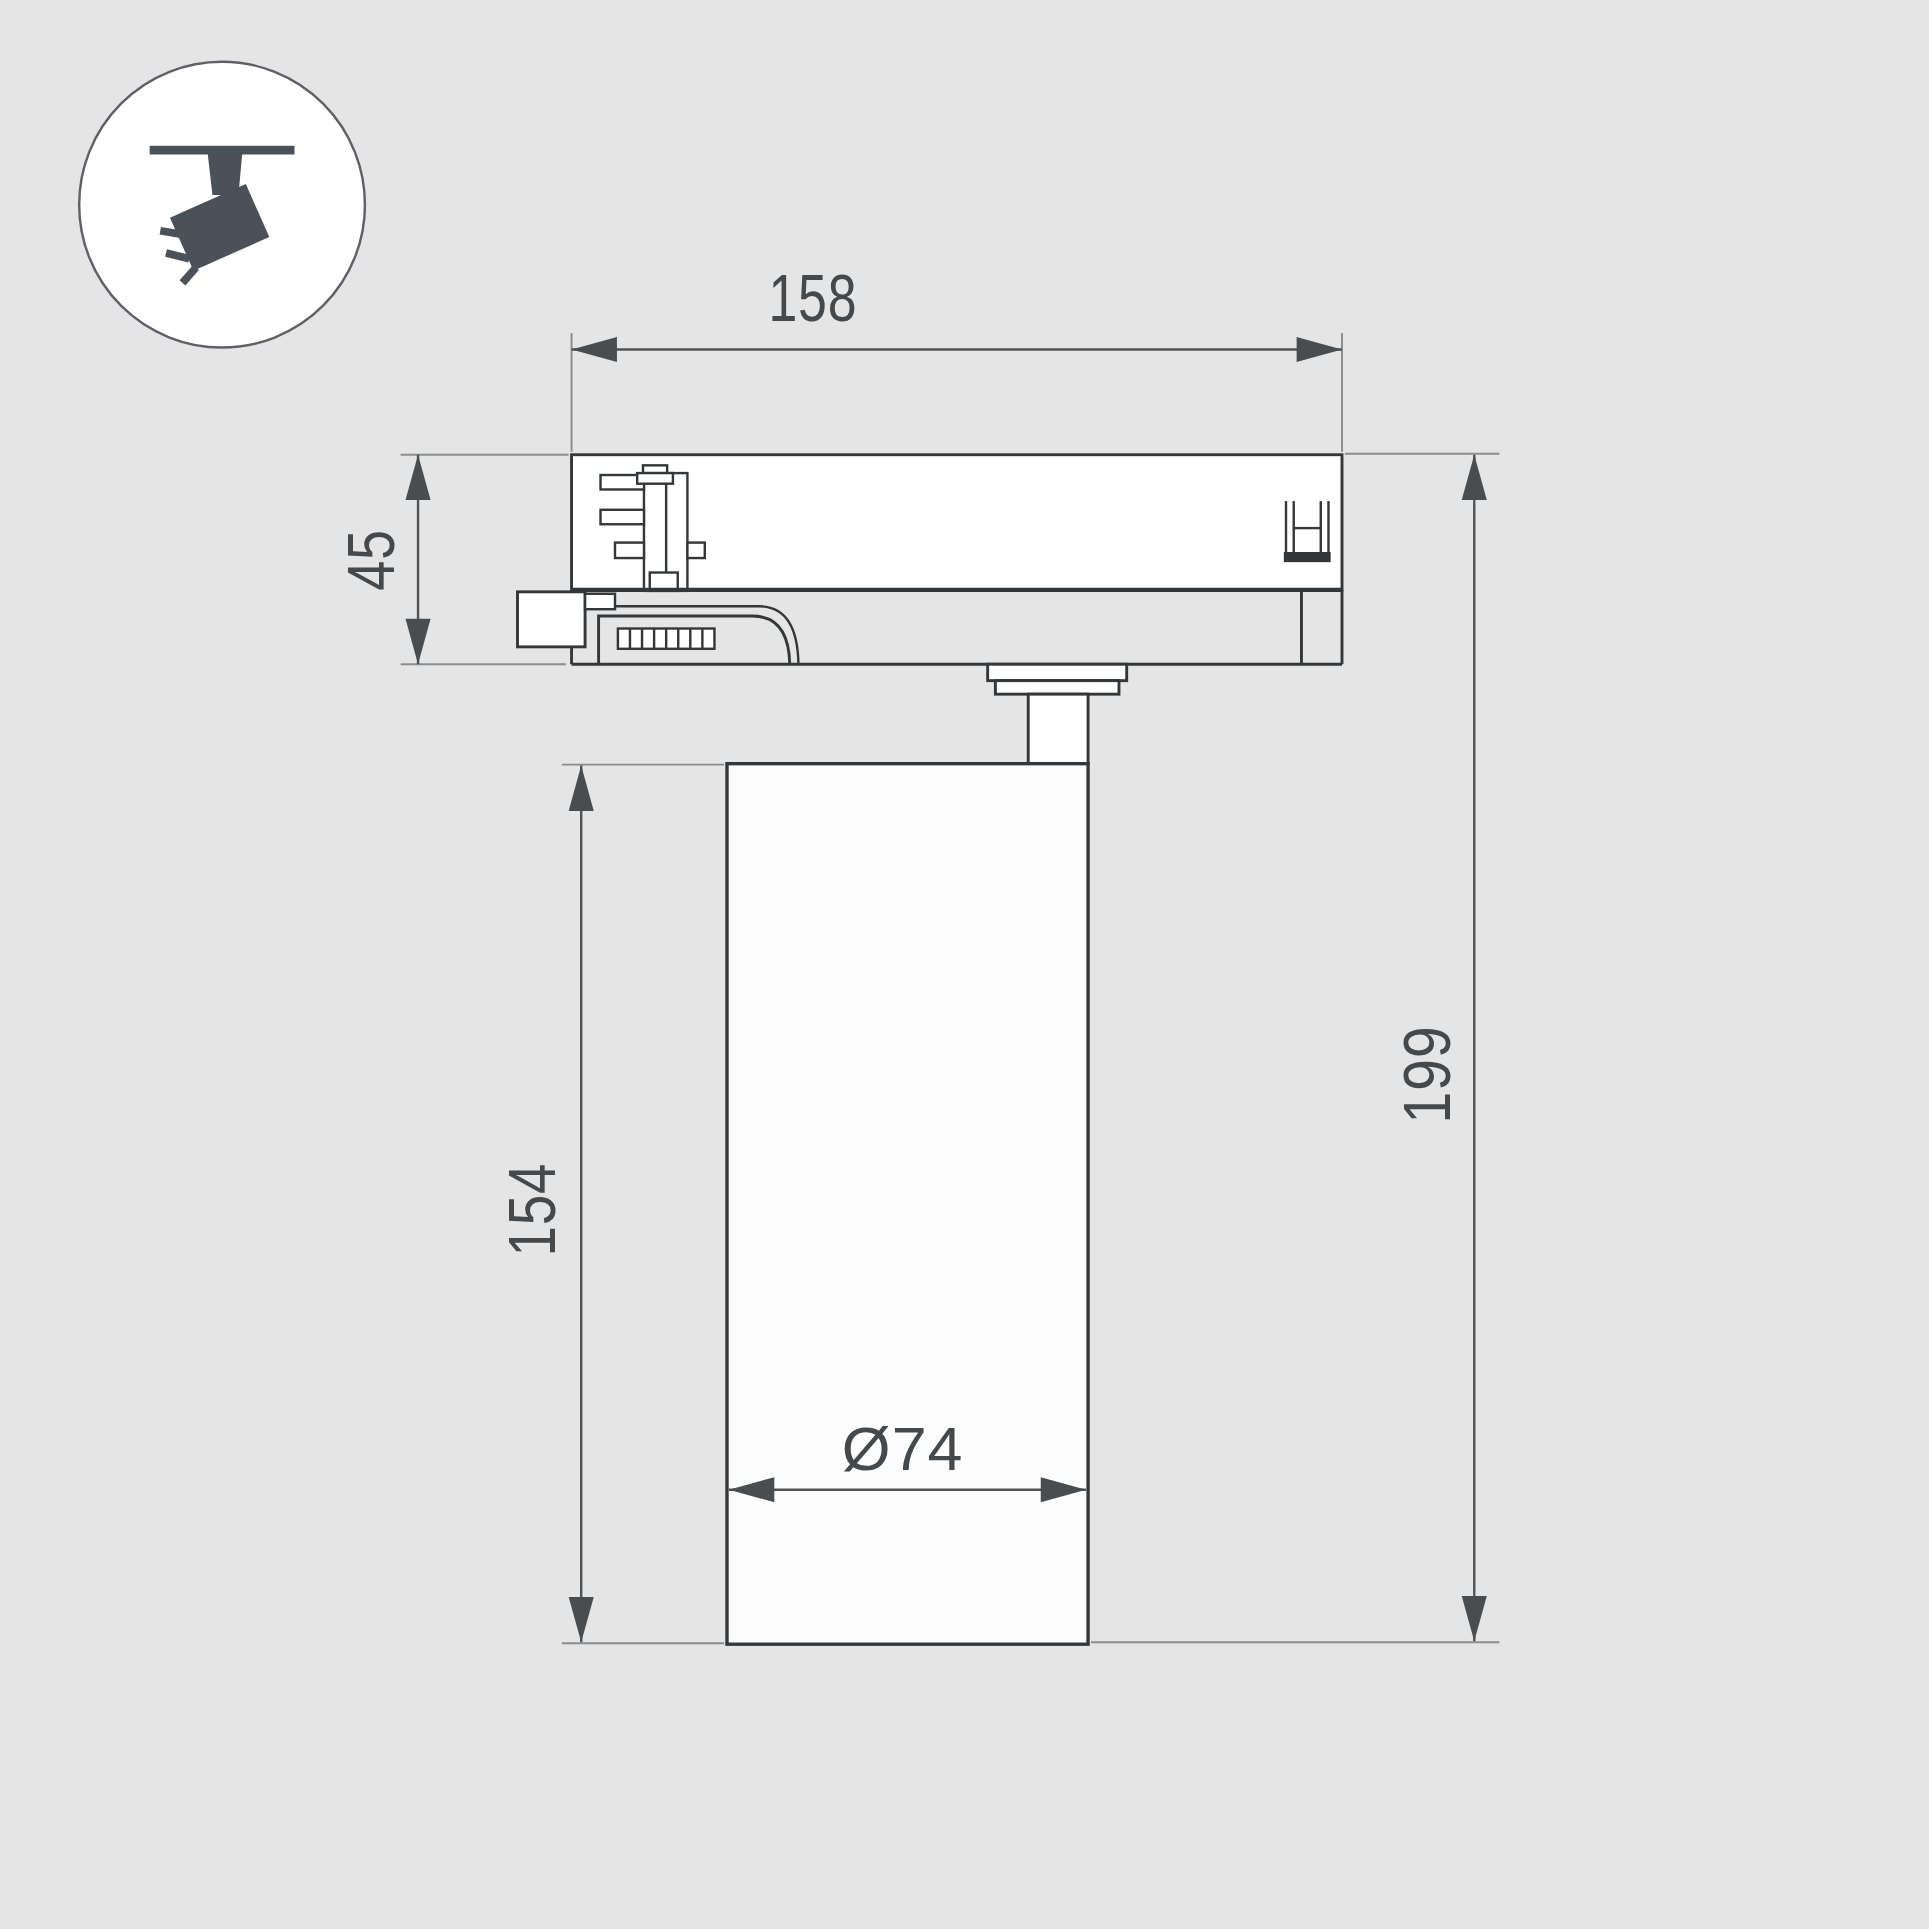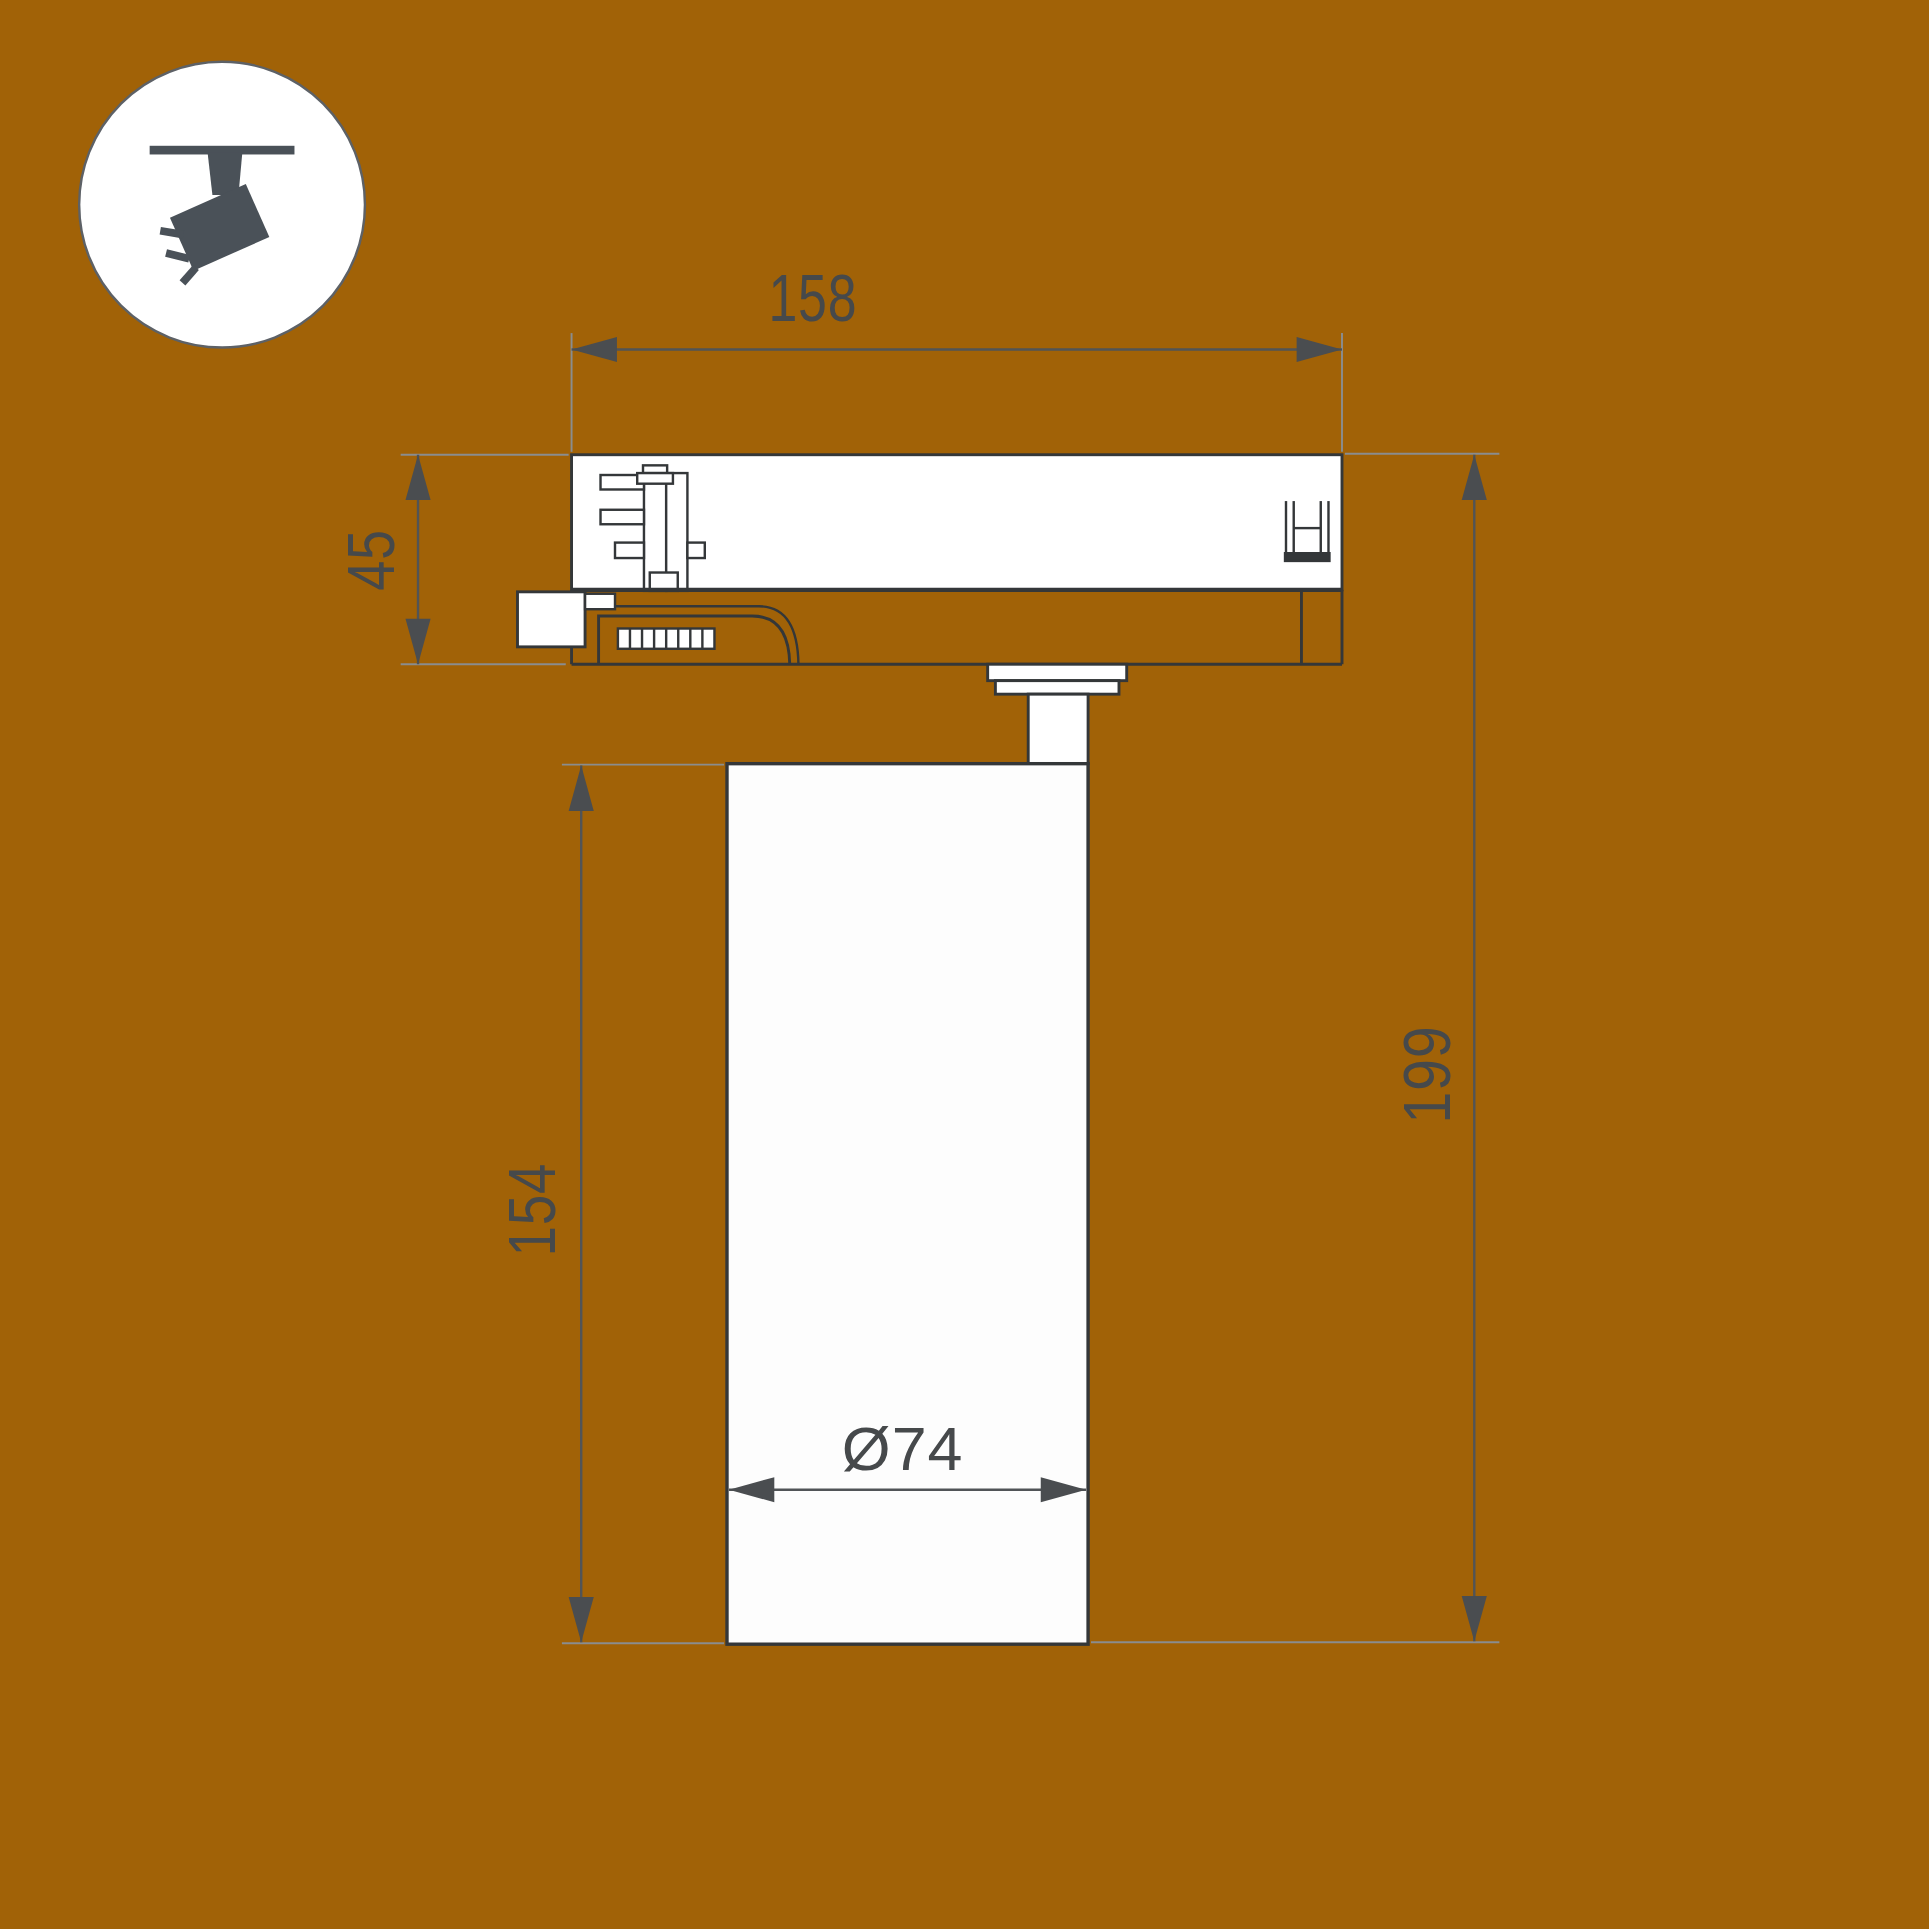--- a/index.html
+++ b/index.html
@@ -1,16 +1,16 @@
 <!DOCTYPE html>
 <html><head>
 <meta charset="utf-8">
 <style>
   html,body{margin:0;padding:0;background:#ffffff;}
-  .stage{width:1929px;height:1929px;position:relative;background:#a16207;
+  .stage{width:1929px;height:1929px;position:relative;background:#e5e5e5;
          font-family:"Liberation Sans", sans-serif;}
   svg{display:block;}
   text{font-family:"Liberation Sans", sans-serif;fill:#46494b;}
   .dimtext{font-size:70px;letter-spacing:1px;}
   .dimtext-dia{font-size:64px;letter-spacing:1px;}
 </style>
 </head>
 <body>
 
 <div class="stage">

